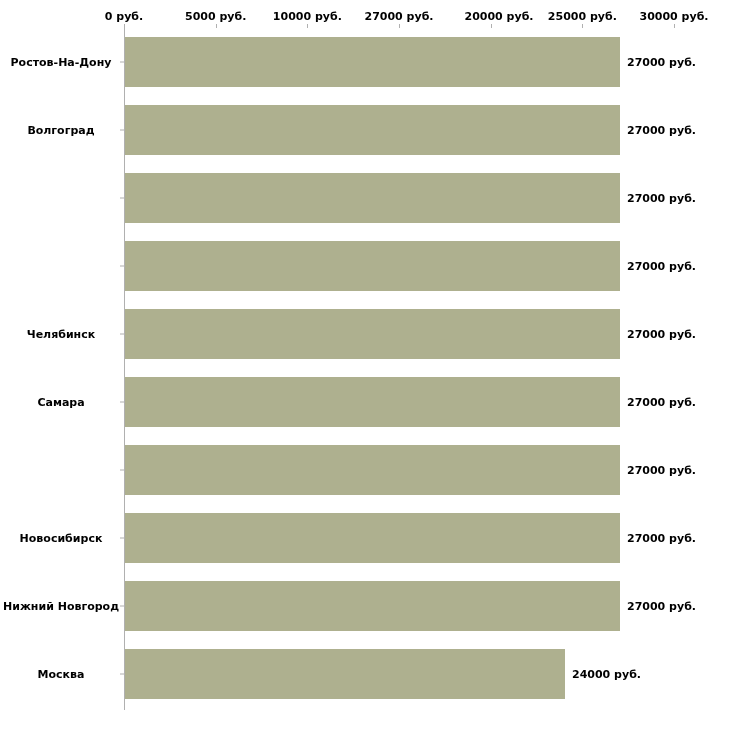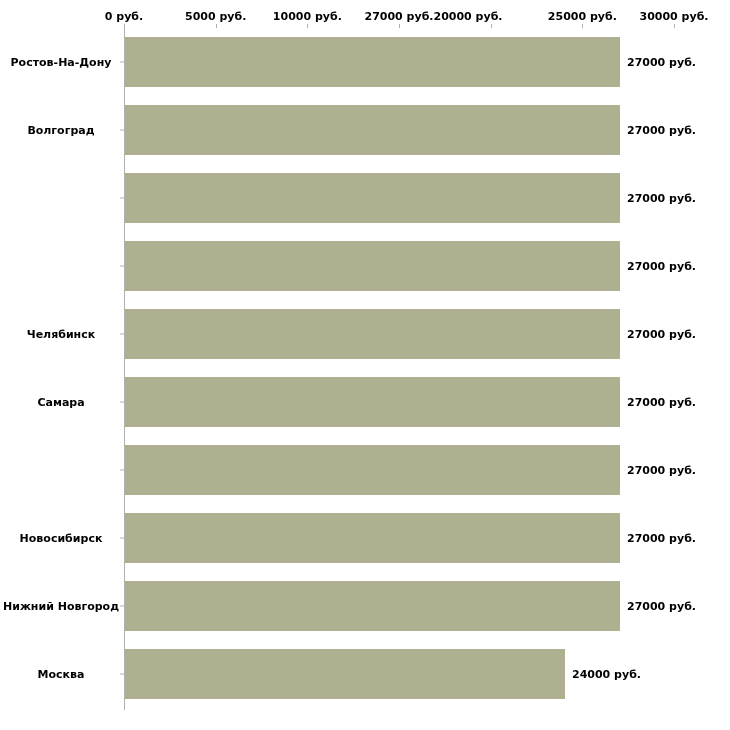--- a/index.html
+++ b/index.html
@@ -102,21 +102,21 @@
   <div class="axis-line"></div>
   <div id="x-axis">
       <div class="x-tick-label" style="left: 124px;">0 руб.</div>
       <div class="tick-mark" style="left: 124px;"></div>
       <div class="x-tick-label" style="left: 215.667px;">5000 руб.</div>
       <div class="tick-mark" style="left: 215.667px;"></div>
       <div class="x-tick-label" style="left: 307.333px;">10000 руб.</div>
       <div class="tick-mark" style="left: 307.333px;"></div>
       <div class="x-tick-label" style="left: 399px;">27000 руб.</div>
       <div class="tick-mark" style="left: 399px;"></div>
-      <div class="x-tick-label" style="left: 468px;">20000 руб.</div>
+      <div class="x-tick-label" style="left: 499px;">20000 руб.</div>
       <div class="tick-mark" style="left: 490.667px;"></div>
       <div class="x-tick-label" style="left: 582.333px;">25000 руб.</div>
       <div class="tick-mark" style="left: 582.333px;"></div>
       <div class="x-tick-label" style="left: 674px;">30000 руб.</div>
       <div class="tick-mark" style="left: 674px;"></div>
     </div>
   <div id="bars">
       <div class="bar-row" style="top: 28px;">
         <div class="cat-label-wrap">
           <div class="cat-label">Ростов-На-Дону</div>

